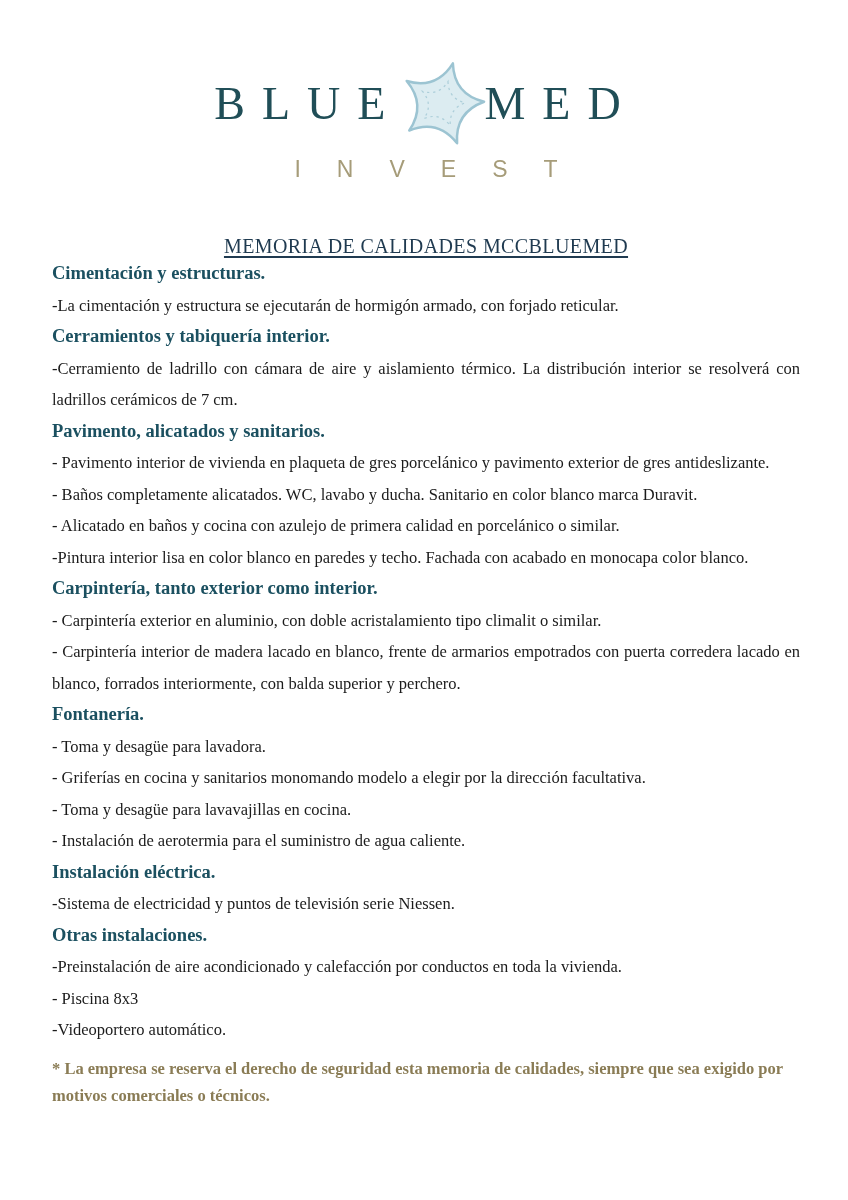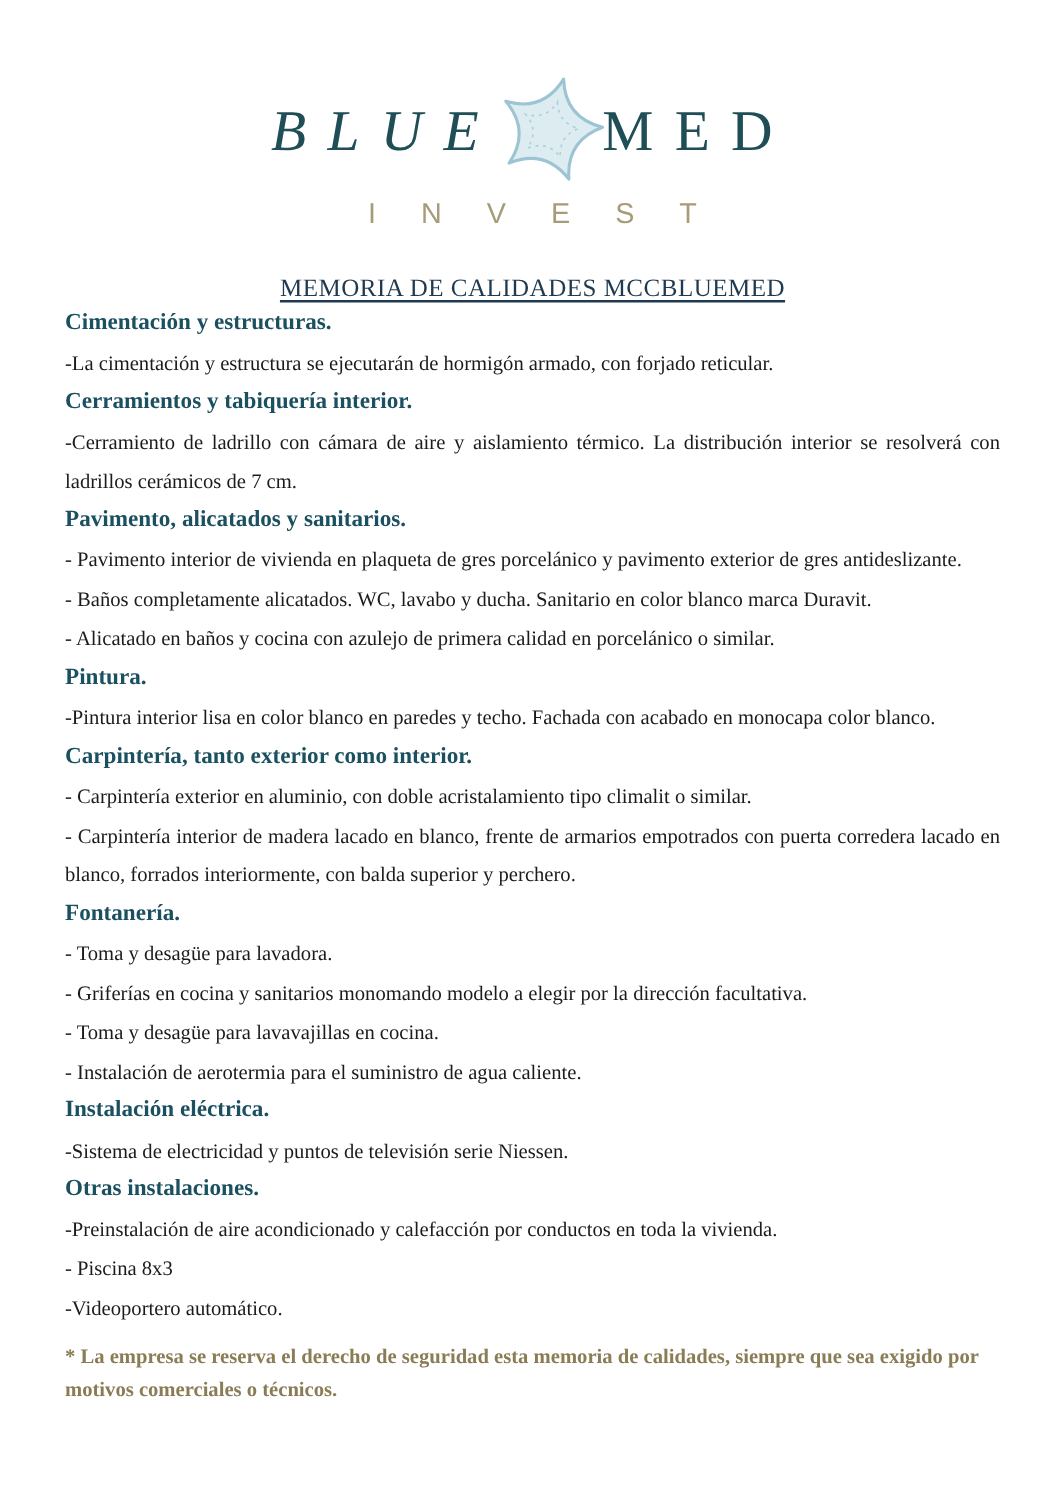--- a/index.html
+++ b/index.html
@@ -23,32 +23,32 @@
   .logo{width:100%;text-align:center;}
   .logo-row{
     display:inline-flex;align-items:center;justify-content:center;
     vertical-align:middle;
   }
   .logo-word{
     font-family:"Liberation Serif", serif;
     font-size:46px;color:var(--c-logo-text);
     letter-spacing:17px;line-height:1;white-space:nowrap;
   }
-  .logo-word.left{margin-right:-6px;font-style:italic;}
+  .logo-word.left{margin-right:-6px;}
   .logo-word.right{margin-left:-10px;text-indent:6px;}
   .starfish{width:92px;height:100px;flex:0 0 auto;margin-top:4px;}
   .logo-invest{
     font-family:Liberation Sans, sans-serif;
     font-size:23px;color:var(--c-logo-invest);
     letter-spacing:36px;padding-left:36px;
     margin-top:-2px;font-weight:300;
   }
   
   .doc-title{
-    text-align:center;margin-top:36px;
+    text-align:center;margin-top:52px;
     font-size:20px;color:var(--c-title);
     text-decoration:underline;
     text-underline-offset:3px;
     font-weight:400;letter-spacing:0.4px;
   }
   
   .content{width:748px;}
   .section-heading{
     font-size:18.5px;font-weight:bold;color:var(--c-heading);
     line-height:31.5px;
@@ -94,21 +94,20 @@
         <h2 class="section-heading">Cerramientos y tabiquería interior.</h2>
         <p class="section-paragraph">-Cerramiento de ladrillo con cámara de aire y aislamiento térmico. La distribución interior se resolverá con ladrillos cerámicos de 7 cm.</p>
       </section>
       <section>
         <h2 class="section-heading">Pavimento, alicatados y sanitarios.</h2>
         <p class="section-paragraph">- Pavimento interior de vivienda en plaqueta de gres porcelánico y pavimento exterior de gres antideslizante.</p>
         <p class="section-paragraph">- Baños completamente alicatados. WC, lavabo y ducha. Sanitario en color blanco marca Duravit.</p>
         <p class="section-paragraph">- Alicatado en baños y cocina con azulejo de primera calidad en porcelánico o similar.</p>
       </section>
       <section>
-        <h2 class="section-heading">Pintura.</h2>
         <p class="section-paragraph">-Pintura interior lisa en color blanco en paredes y techo. Fachada con acabado en monocapa color blanco.</p>
       </section>
       <section>
         <h2 class="section-heading">Carpintería, tanto exterior como interior.</h2>
         <p class="section-paragraph">- Carpintería exterior en aluminio, con doble acristalamiento tipo climalit o similar.</p>
         <p class="section-paragraph">- Carpintería interior de madera lacado en blanco, frente de armarios empotrados con puerta corredera lacado en blanco, forrados interiormente, con balda superior y perchero.</p>
       </section>
       <section>
         <h2 class="section-heading">Fontanería.</h2>
         <p class="section-paragraph">- Toma y desagüe para lavadora.</p>

